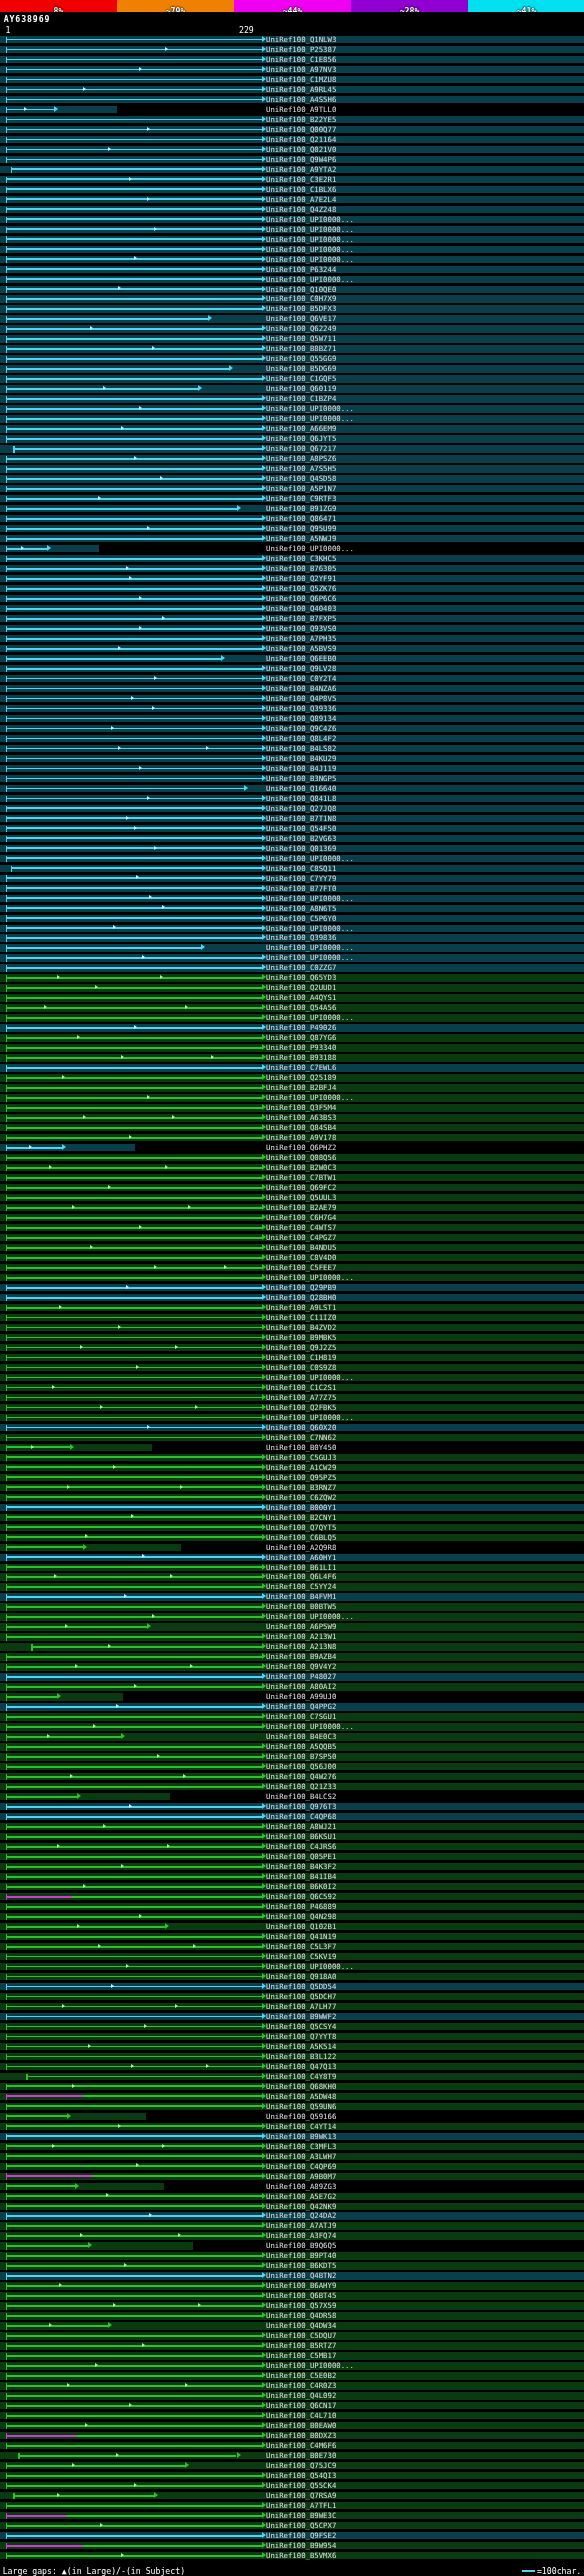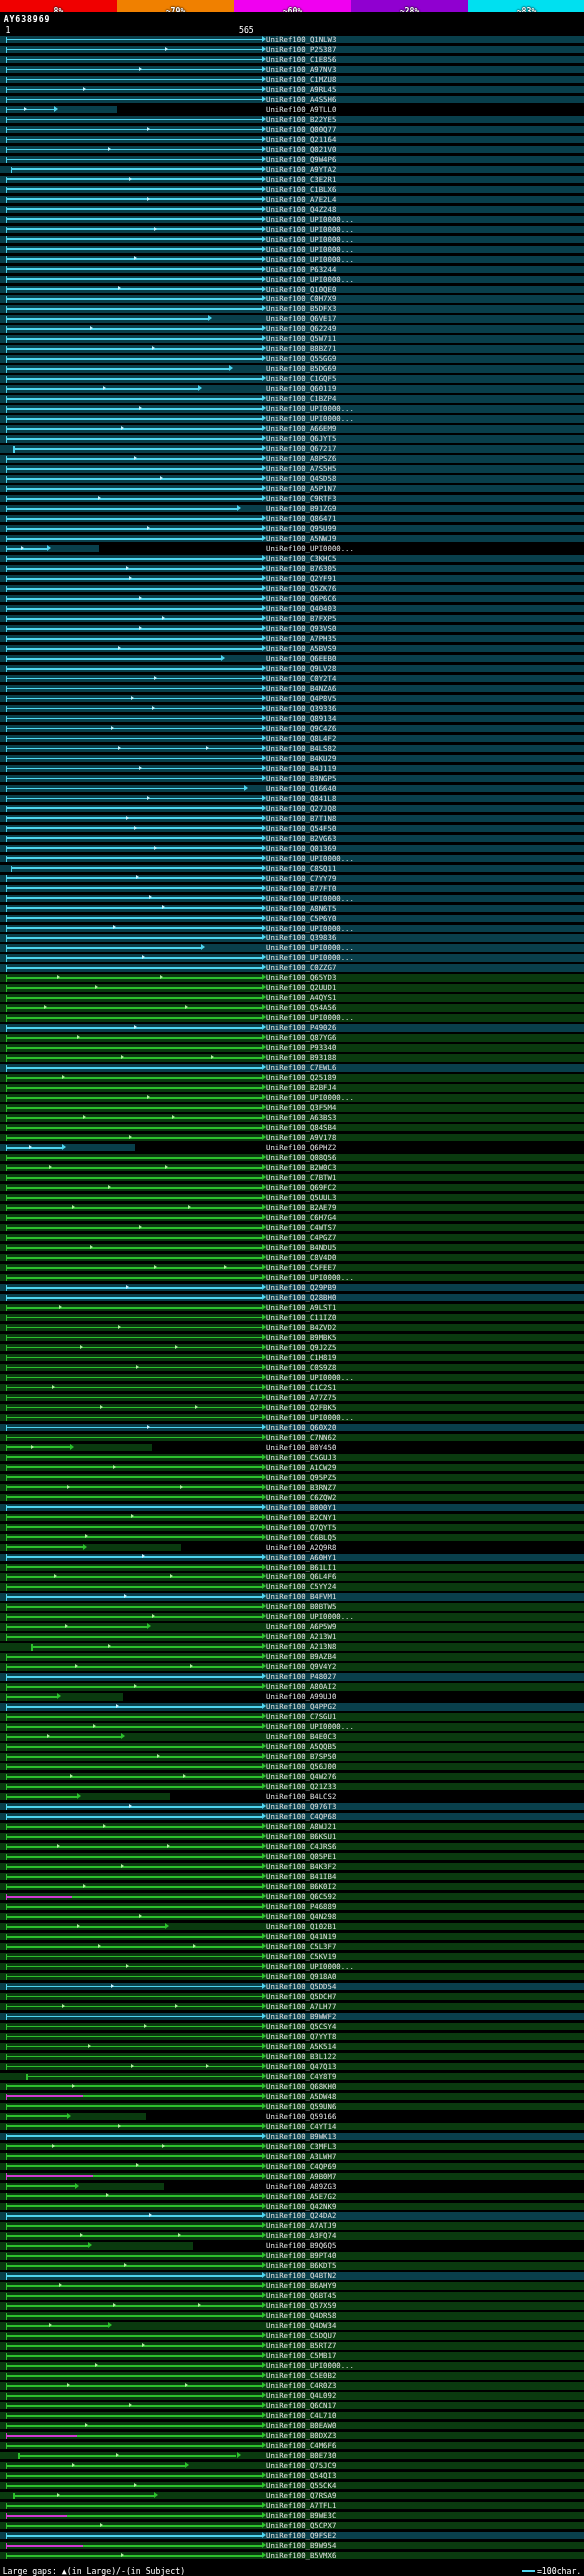--- a/index.html
+++ b/index.html
@@ -38,32 +38,32 @@
   .legend .lg-right{position:absolute;right:3.7px;top:2.7px;}
   .scaleline{display:inline-block;width:12.8px;height:1.8px;background:#4ed4ee;
              vertical-align:middle;margin-right:1.8px;}
 </style>
 </head>
 <body>
 
 <div class="keybar">
     <div class="keyseg" style="background: rgb(240, 0, 0);"><span>8%</span></div>
     <div class="keyseg" style="background: rgb(240, 128, 0);"><span>~79%</span></div>
-    <div class="keyseg" style="background: rgb(240, 0, 240);"><span>~60%</span></div>
+    <div class="keyseg" style="background: rgb(240, 0, 240);"><span>~44%</span></div>
     <div class="keyseg" style="background: rgb(144, 0, 208);"><span>~28%</span></div>
-    <div class="keyseg" style="background: rgb(0, 224, 240);"><span>~83%</span></div>
+    <div class="keyseg" style="background: rgb(0, 224, 240);"><span>~41%</span></div>
   </div>
 
 <div class="queryband">
   <span class="qname">AY638969</span>
 </div>
 
 <div class="ruler">
   <span class="r-start">1</span>
-  <span class="r-end">565</span>
+  <span class="r-end">229</span>
 </div>
 
 <div class="rows">
     <div class="row">
       <div class="stripe" style="left: 0px; width: 585px; background: rgb(9, 63, 75);"></div>
       <div class="bar" style="left: 5.5px; width: 257px; background: rgb(78, 212, 238);"></div>
       <div class="tick" style="left: 5.5px; background: rgb(78, 212, 238);"></div>
       <div class="arrow" style="left: 262px; border-left-color: rgb(78, 212, 238);"></div>
       <span class="rlabel">UniRef100_Q1NLW3</span>
     </div>

